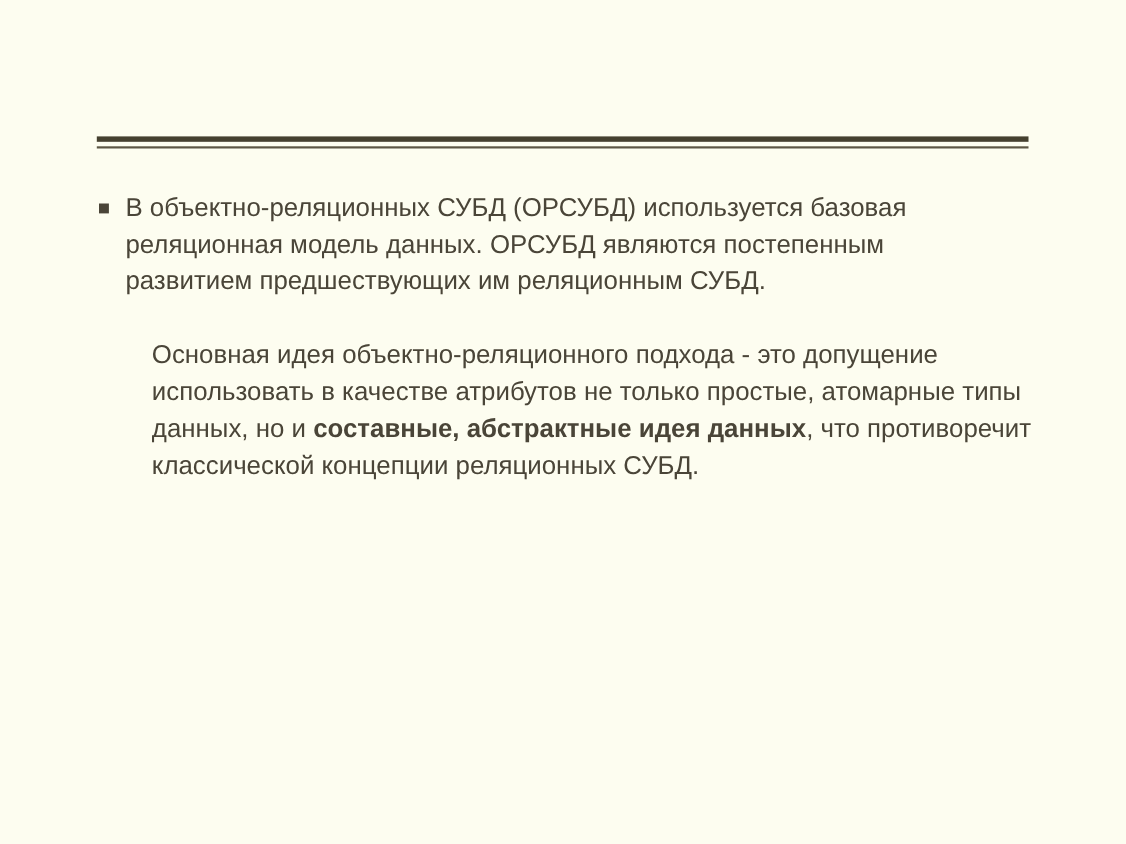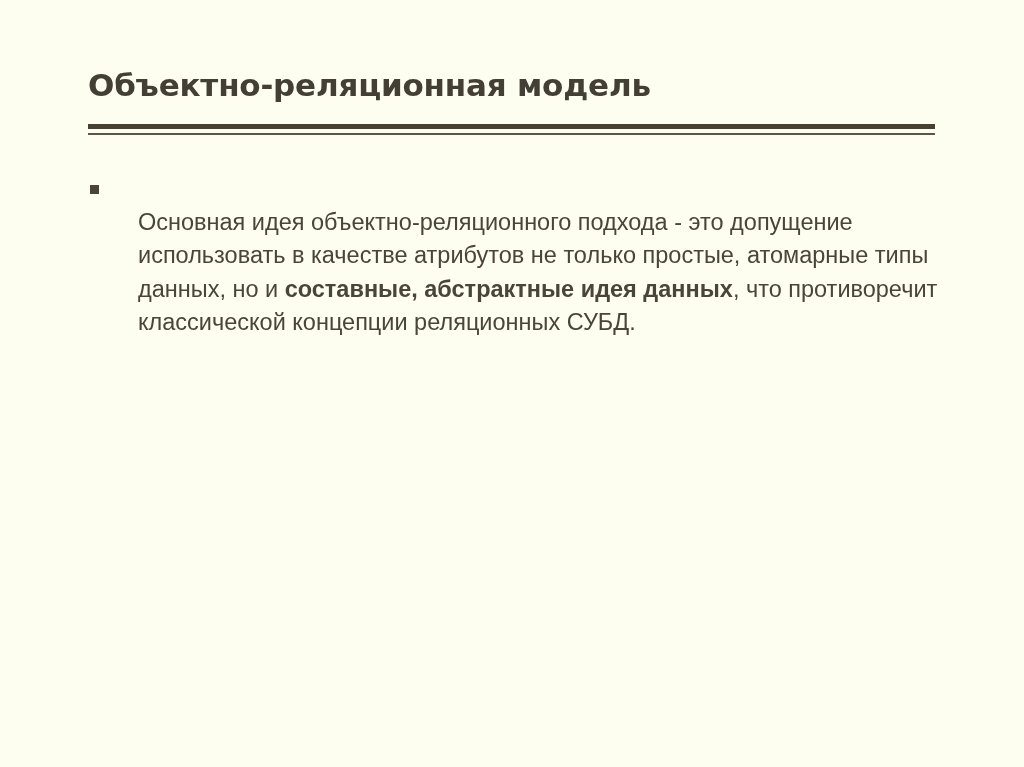--- a/index.html
+++ b/index.html
@@ -97,32 +97,30 @@
   }
   .para b {
     font-weight: bold;
   }
 </style>
 </head>
 <body>
 
 <div class="slide">
 
-  <div class="title-block">
-    <h1 class="slide-title">Объектно-реляционная модель</h1>
-  </div>
 
   <div class="rule-group">
     <div class="rule-thick"></div>
     <div class="rule-gap"></div>
     <div class="rule-thin"></div>
   </div>
 
   <div class="content">
     <div class="bullet-row">
       <span class="bullet-marker"></span>
       <div>
+        <p class="para"><span>В объектно-реляционных СУБД (ОРСУБД) используется базовая реляционная модель данных. ОРСУБД являются постепенным развитием предшествующих им реляционным СУБД.</span></p>
         <p class="para second"><span>Основная идея объектно-реляционного подхода - это допущение использовать в качестве атрибутов не только простые, атомарные типы данных, но и </span><b>составные, абстрактные идея данных</b><span>, что противоречит классической концепции реляционных СУБД.</span></p>
       </div>
     </div>
   </div>
 
 </div>
 
 </body></html>

